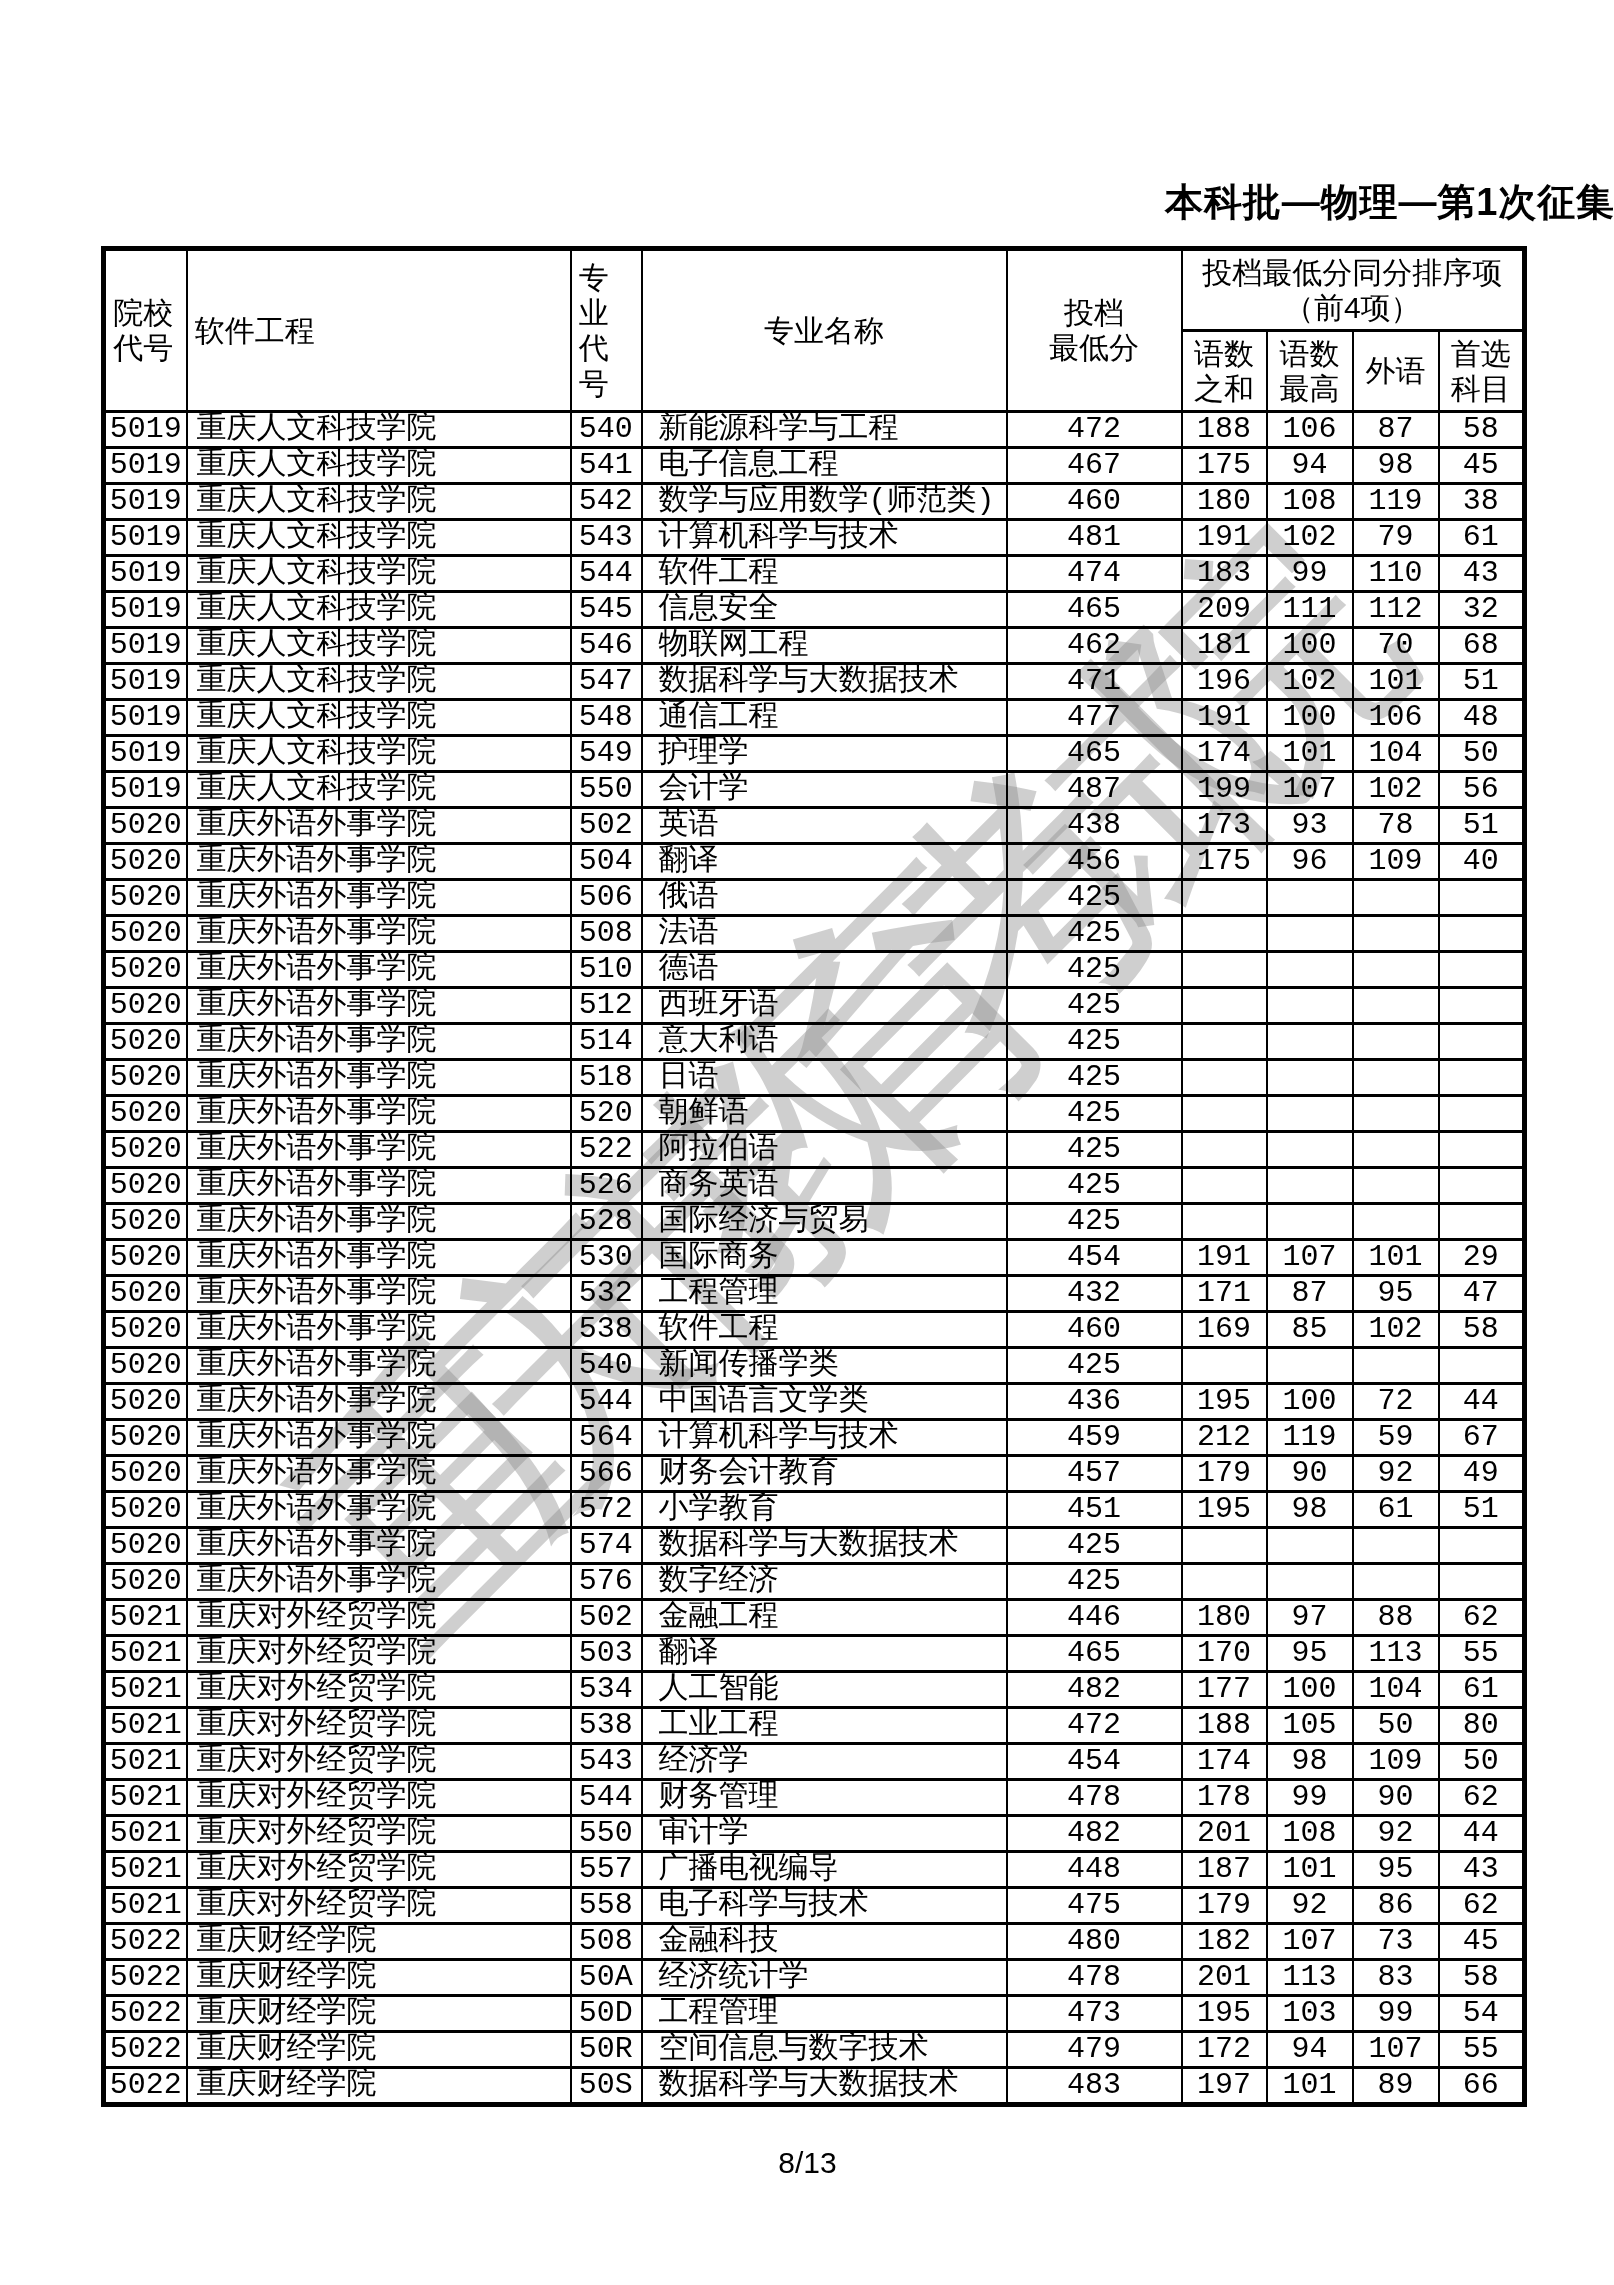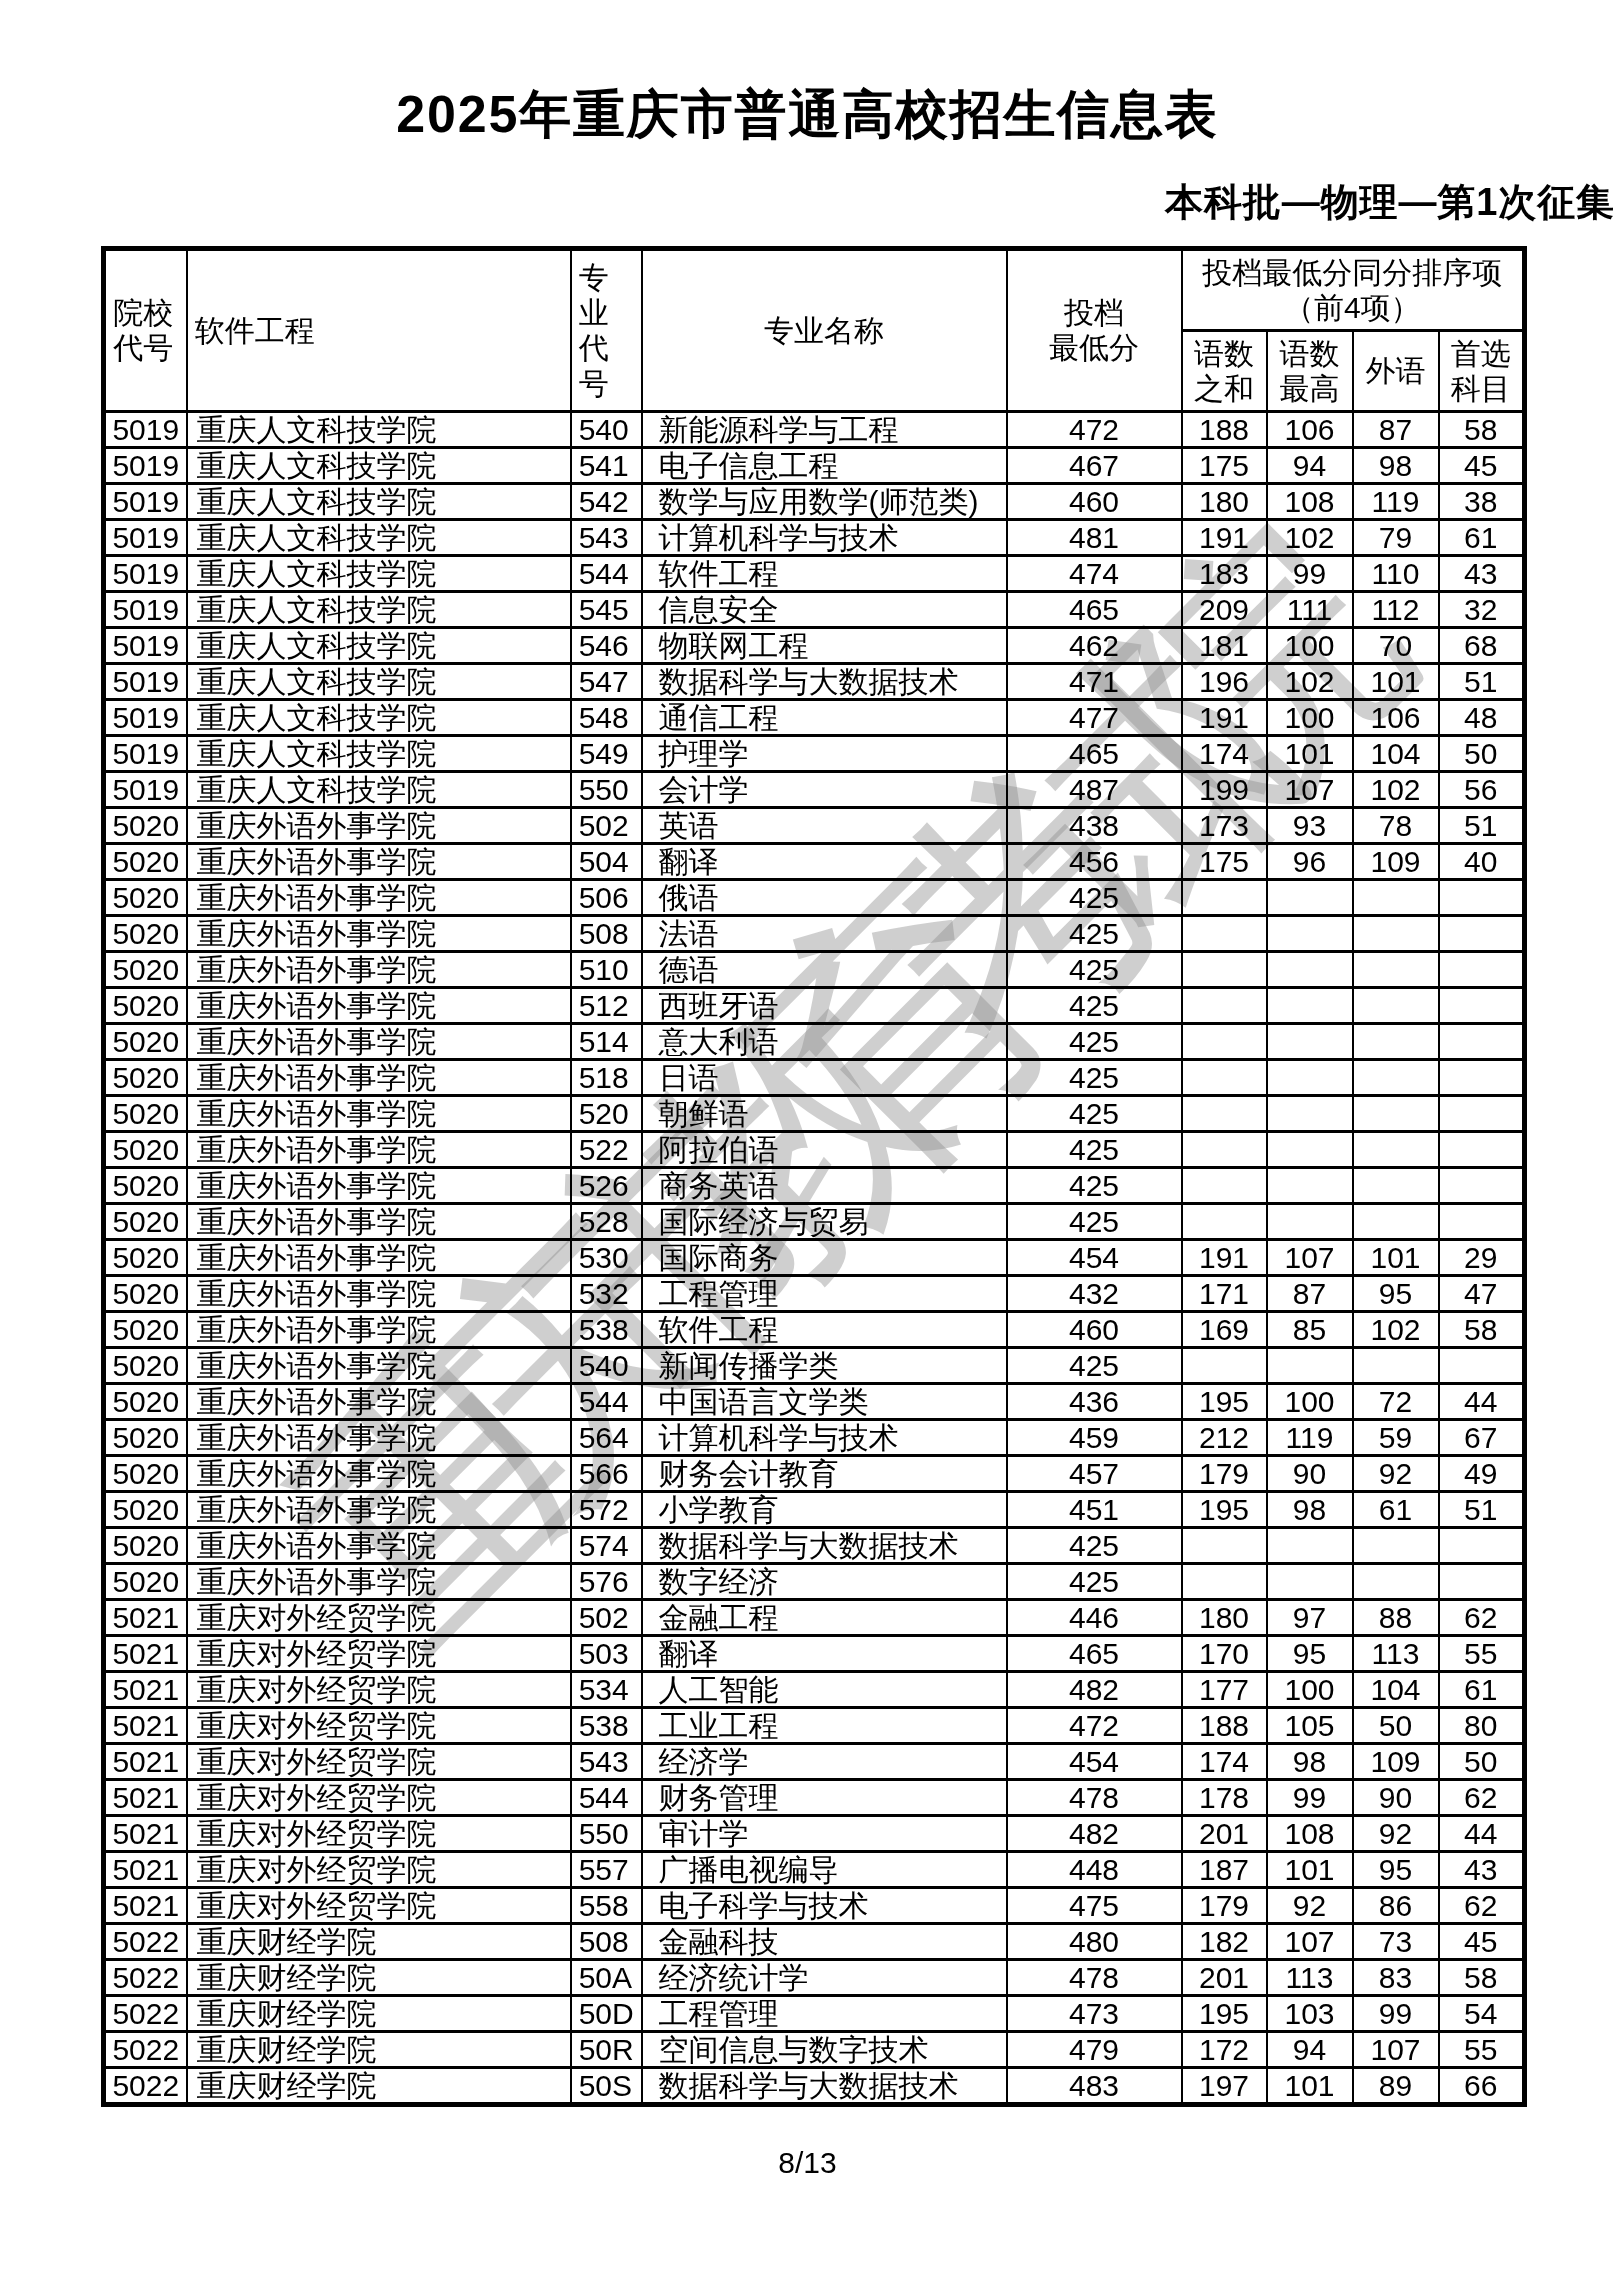--- a/index.html
+++ b/index.html
@@ -72,21 +72,21 @@
     font-size: 30px;
     line-height: 1.18;
     padding: 3.6px 7.2px;
     white-space: pre-line;
     vertical-align: middle;
     text-align: center;
   }
   thead tr.h-row1 { height: 63px; }
   thead tr.h-row2 { height: 78px; }
   thead th.left { text-align: left; font-family: Liberation Serif, serif; }
-  tbody tr { height: 33px; }
+  tbody tr { height: 33px; font-family: Liberation Mono, monospace; }
   tbody td {
     font-size: 30px;
     line-height: 33px;
     padding: 0 5.4px;
     vertical-align: middle;
     white-space: nowrap;
   }
   td.c0 { text-align: center; padding: 0 1.8px; }
   td.c1 { text-align: left; padding-left: 9px; }
   td.c2 { text-align: left; padding-left: 7.2px; }
@@ -100,21 +100,20 @@
     text-align: center;
     font-size: 30px;
     z-index: 1;
   }
 </style>
 </head>
 <body>
 
 <div class="page">
   <div class="watermark">重庆市教育考试院</div>
-  <h1 class="title">2025年重庆市普通高校招生信息表</h1>
   <h2 class="subtitle">本科批—物理—第1次征集</h2>
 
   <table class="data-table">
     <colgroup>
       <col style="width:83px">
       <col style="width:384px">
       <col style="width:71px">
       <col style="width:365px">
       <col style="width:175px">
       <col style="width:85px">

